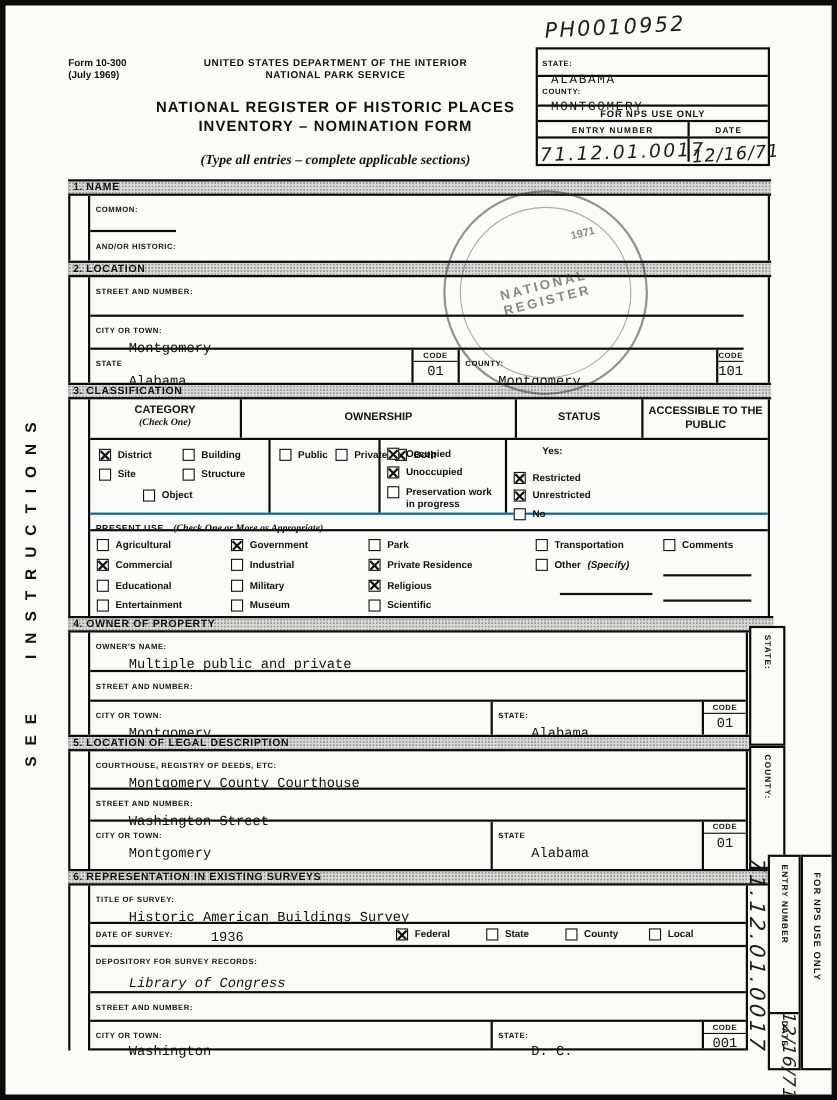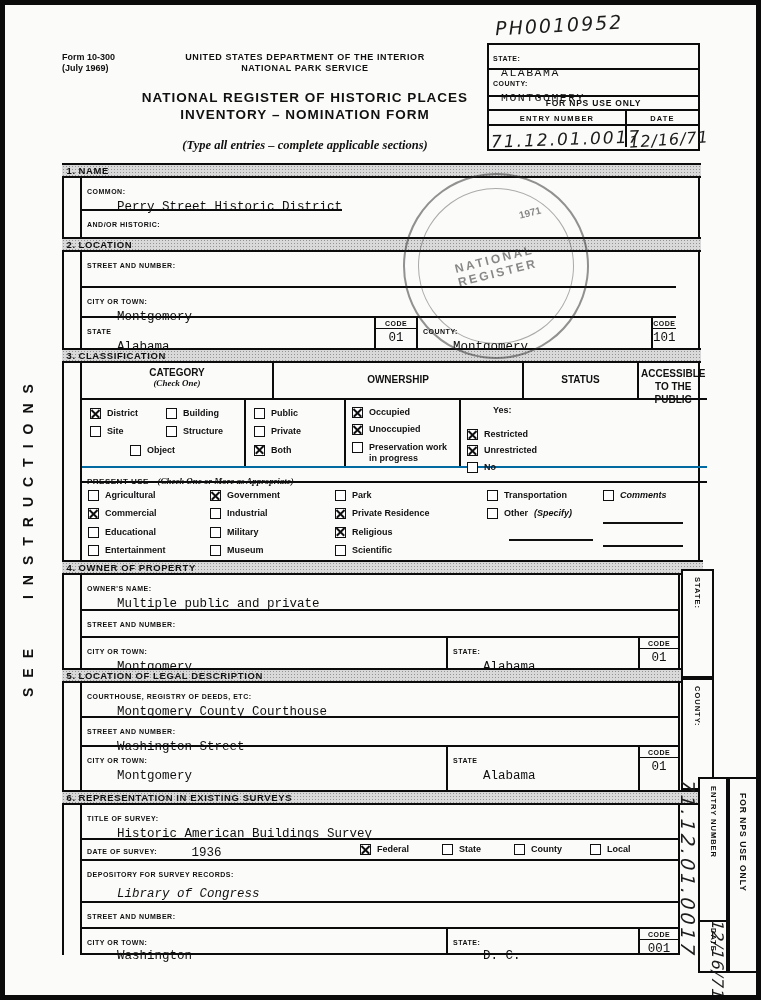--- a/index.html
+++ b/index.html
@@ -102,21 +102,20 @@
   <div class="abs" style="left:15px;top:692px;transform:rotate(-90deg);transform-origin:left top;font-size:14px;font-weight:bold;letter-spacing:10px;word-spacing:26px;white-space:nowrap;">SEE INSTRUCTIONS</div>
 
   <div class="sec" style="left:57px;top:158px;width:638px;height:74px;">
     <div class="secbar">
       <span class="secnum">1.</span>
       <span>NAME</span>
     </div>
     <div class="secbody">
       <div class="frow" style="height:33px;">
         <span class="lbl">COMMON:</span>
-        <span class="val">Perry Street Historic District</span>
       </div>
       <div class="frow" style="height:26px;">
         <span class="lbl">AND/OR HISTORIC:</span>
         <span class="val"></span>
       </div>
     </div>
   </div>
 
   <div class="sec" style="left:57px;top:232px;width:638px;height:111px;">
     <div class="secbar">
@@ -156,21 +155,21 @@
   </div>
 
   <div class="sec" style="left:57px;top:343px;width:638px;height:212px;">
     <div class="secbar">
       <span class="secnum">3.</span>
       <span>CLASSIFICATION</span>
     </div>
     <div class="secbody">
 
       <div style="display:flex;height:37px;border-bottom:2px solid #0b0b0b;box-sizing:border-box;">
-        <div style="width:190px;box-sizing:border-box;text-align:center;padding-top:4px;border-radius:12px;">
+        <div style="width:136px;box-sizing:border-box;text-align:center;padding-top:4px;border-radius:12px;">
           <div style="font-size:10px;font-weight:bold;">CATEGORY</div>
           <div style="font-family:'Liberation Serif',serif;font-style:italic;font-weight:bold;font-size:9px;">(Check One)</div>
         </div>
         <div style="width:250px;border-left:2px solid #0b0b0b;box-sizing:border-box;text-align:center;font-size:10px;font-weight:bold;padding-top:11px;">OWNERSHIP</div>
         <div style="width:115px;border-left:2px solid #0b0b0b;box-sizing:border-box;text-align:center;font-size:10px;font-weight:bold;padding-top:11px;">STATUS</div>
         <div style="flex:1;border-left:2px solid #0b0b0b;box-sizing:border-box;text-align:center;font-size:10px;font-weight:bold;padding:4px 2px 0;line-height:13px;">ACCESSIBLE TO THE PUBLIC</div>
       </div>
       <div style="display:flex;height:68px;border-bottom:2px solid #0369a1;box-sizing:border-box;">
 
         <div style="width:162px;box-sizing:border-box;padding:8px 0 0 8px;">
@@ -191,21 +190,21 @@
                 <span class="cb"></span>
                 <span>Structure</span>
               </div>
             <div class="cbrow" style="grid-column:1 / span 2;margin-left:40px;">
                 <span class="cb"></span>
                 <span>Object</span>
               </div>
           </div>
         </div>
 
-        <div style="width:100px;border-left:2px solid #0b0b0b;box-sizing:border-box;padding:8px 0 0 8px;display:flex;flex-direction:column;gap:7px;">
+        <div style="width:100px;border-left:2px solid #0b0b0b;box-sizing:border-box;padding:8px 0 0 8px;display:flex;flex-direction:row;gap:7px;">
           <div class="cbrow">
               <span class="cb"></span>
               <span>Public</span>
             </div>
           <div class="cbrow">
               <span class="cb"></span>
               <span>Private</span>
             </div>
           <div class="cbrow">
               <span class="cb checked"></span>
@@ -313,21 +312,21 @@
               <span>Transportation</span>
             </div>
           <div class="cbrow">
               <span class="cb"></span>
               <span>Other</span>
               <span class="ital">(Specify)</span>
             </div>
           <div class="blank" style="width:84px;margin-left:22px;"></div>
           <div class="blank" style="width:84px;margin-left:22px;"></div>
         </div>
-        <div style="position:absolute;left:521px;top:7px;display:flex;flex-direction:column;gap:9px;width:88px;font-style:italic;">
+        <div style="position:absolute;left:521px;top:7px;display:flex;flex-direction:column;gap:9px;width:88px;">
           <div class="cbrow">
               <span class="cb"></span>
               <span>Comments</span>
             </div>
           <div class="blank" style="width:80px;"></div>
           <div class="blank" style="width:80px;"></div>
           <div class="blank" style="width:80px;"></div>
         </div>
       </div>
     </div>

